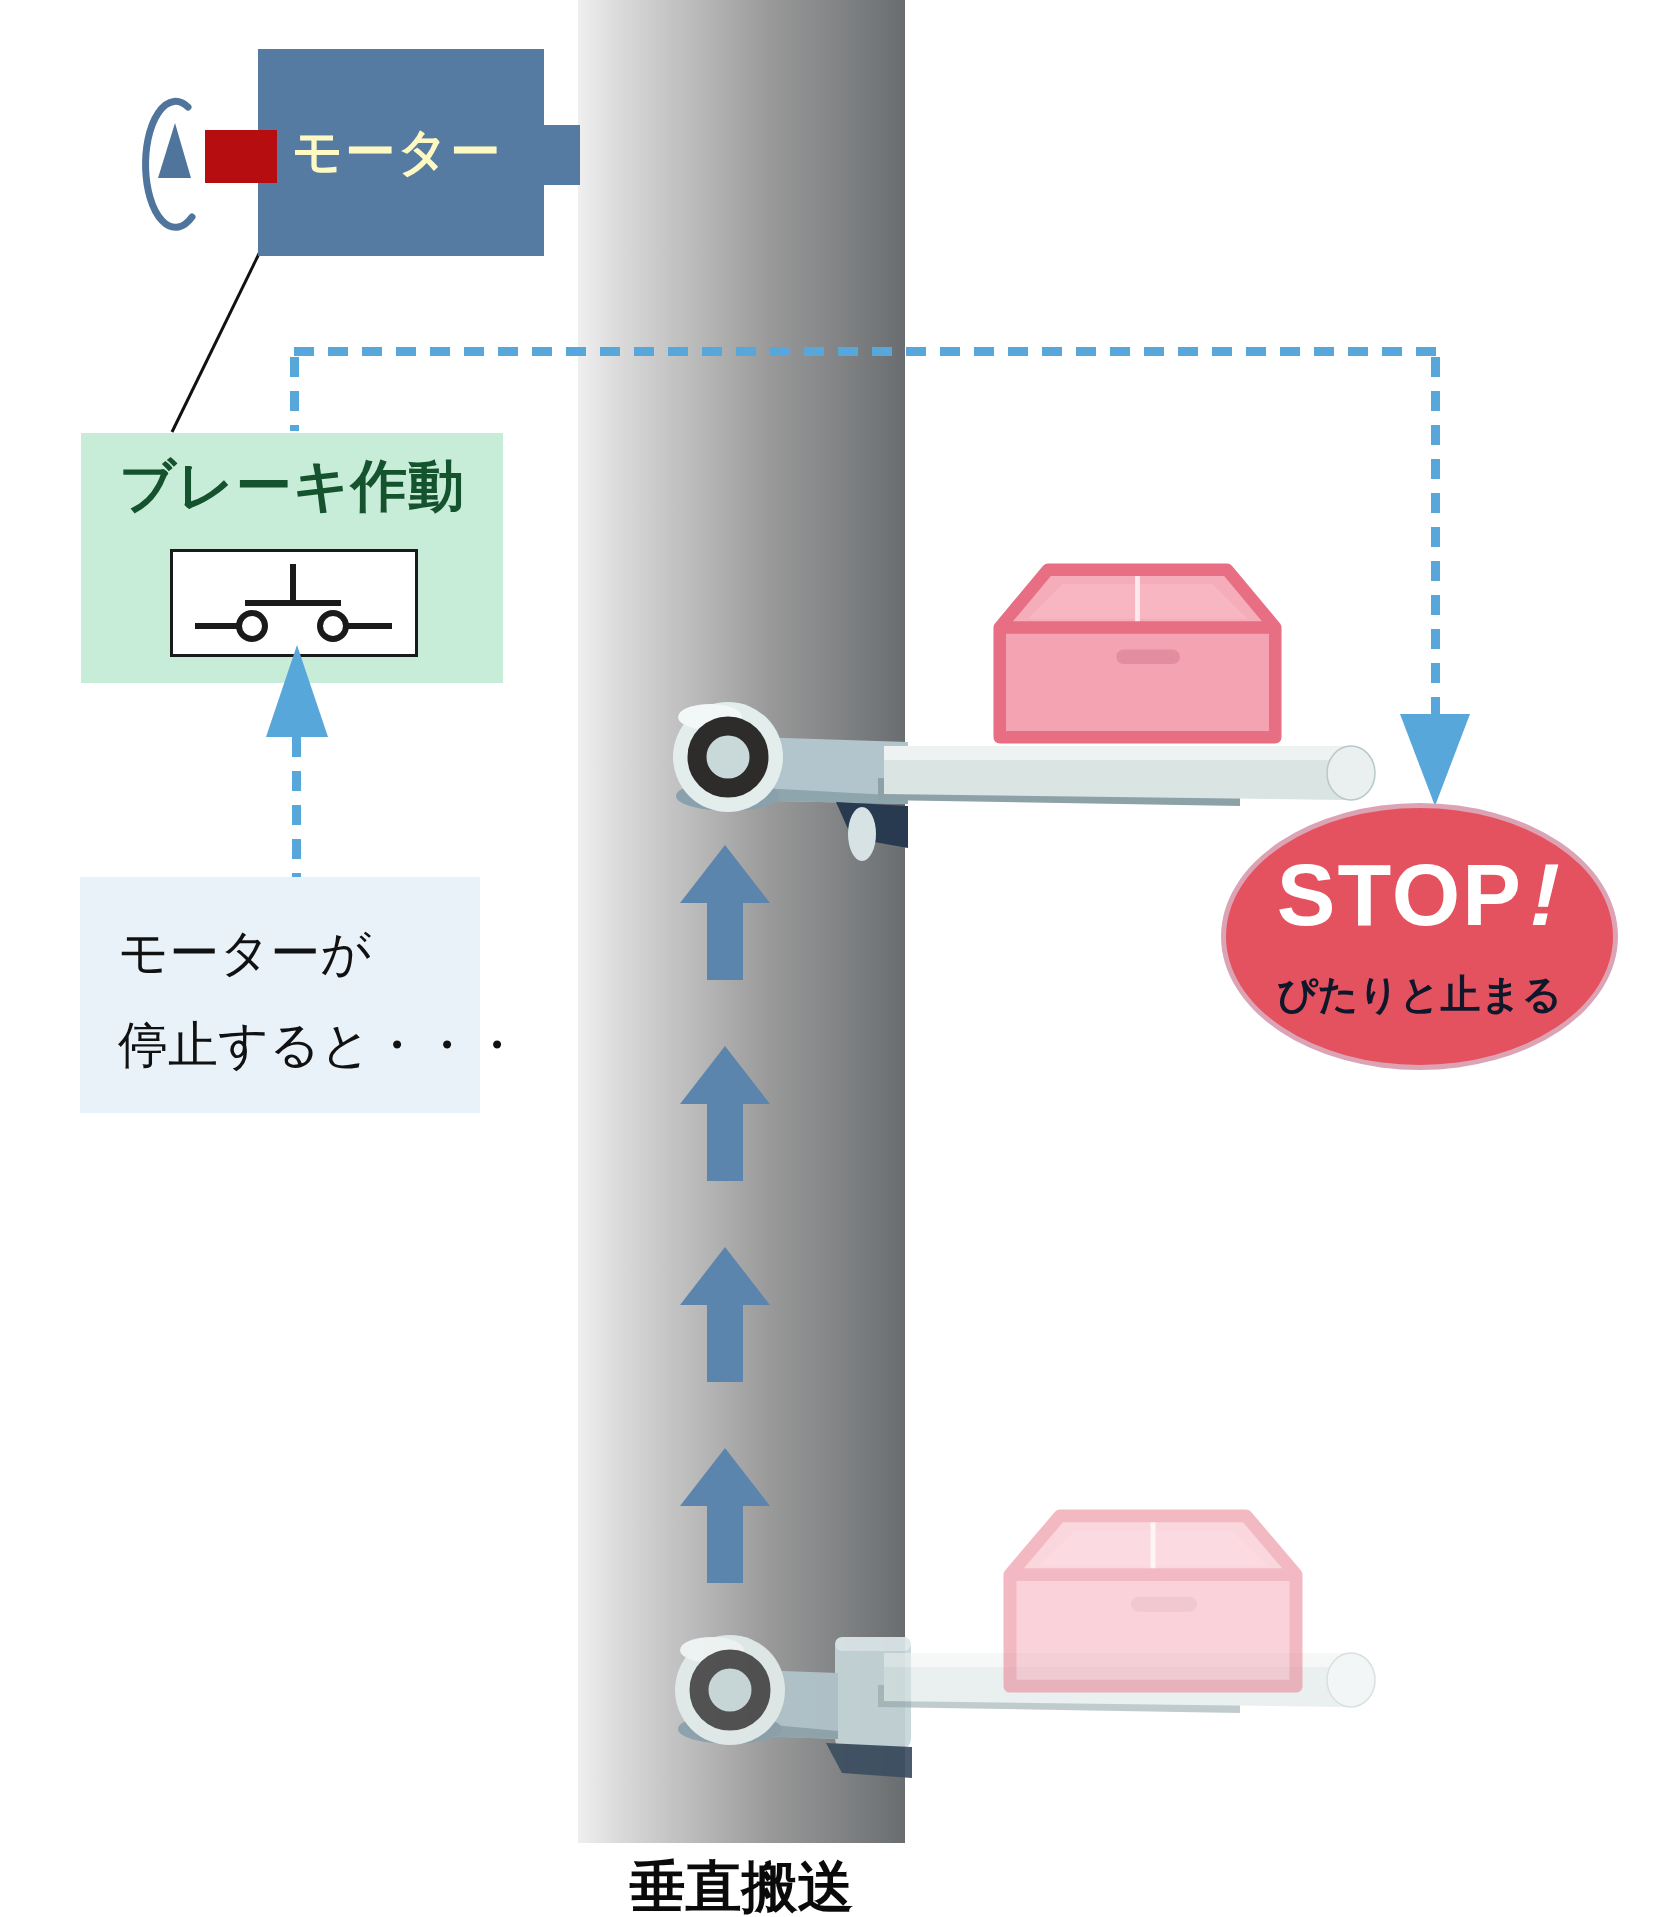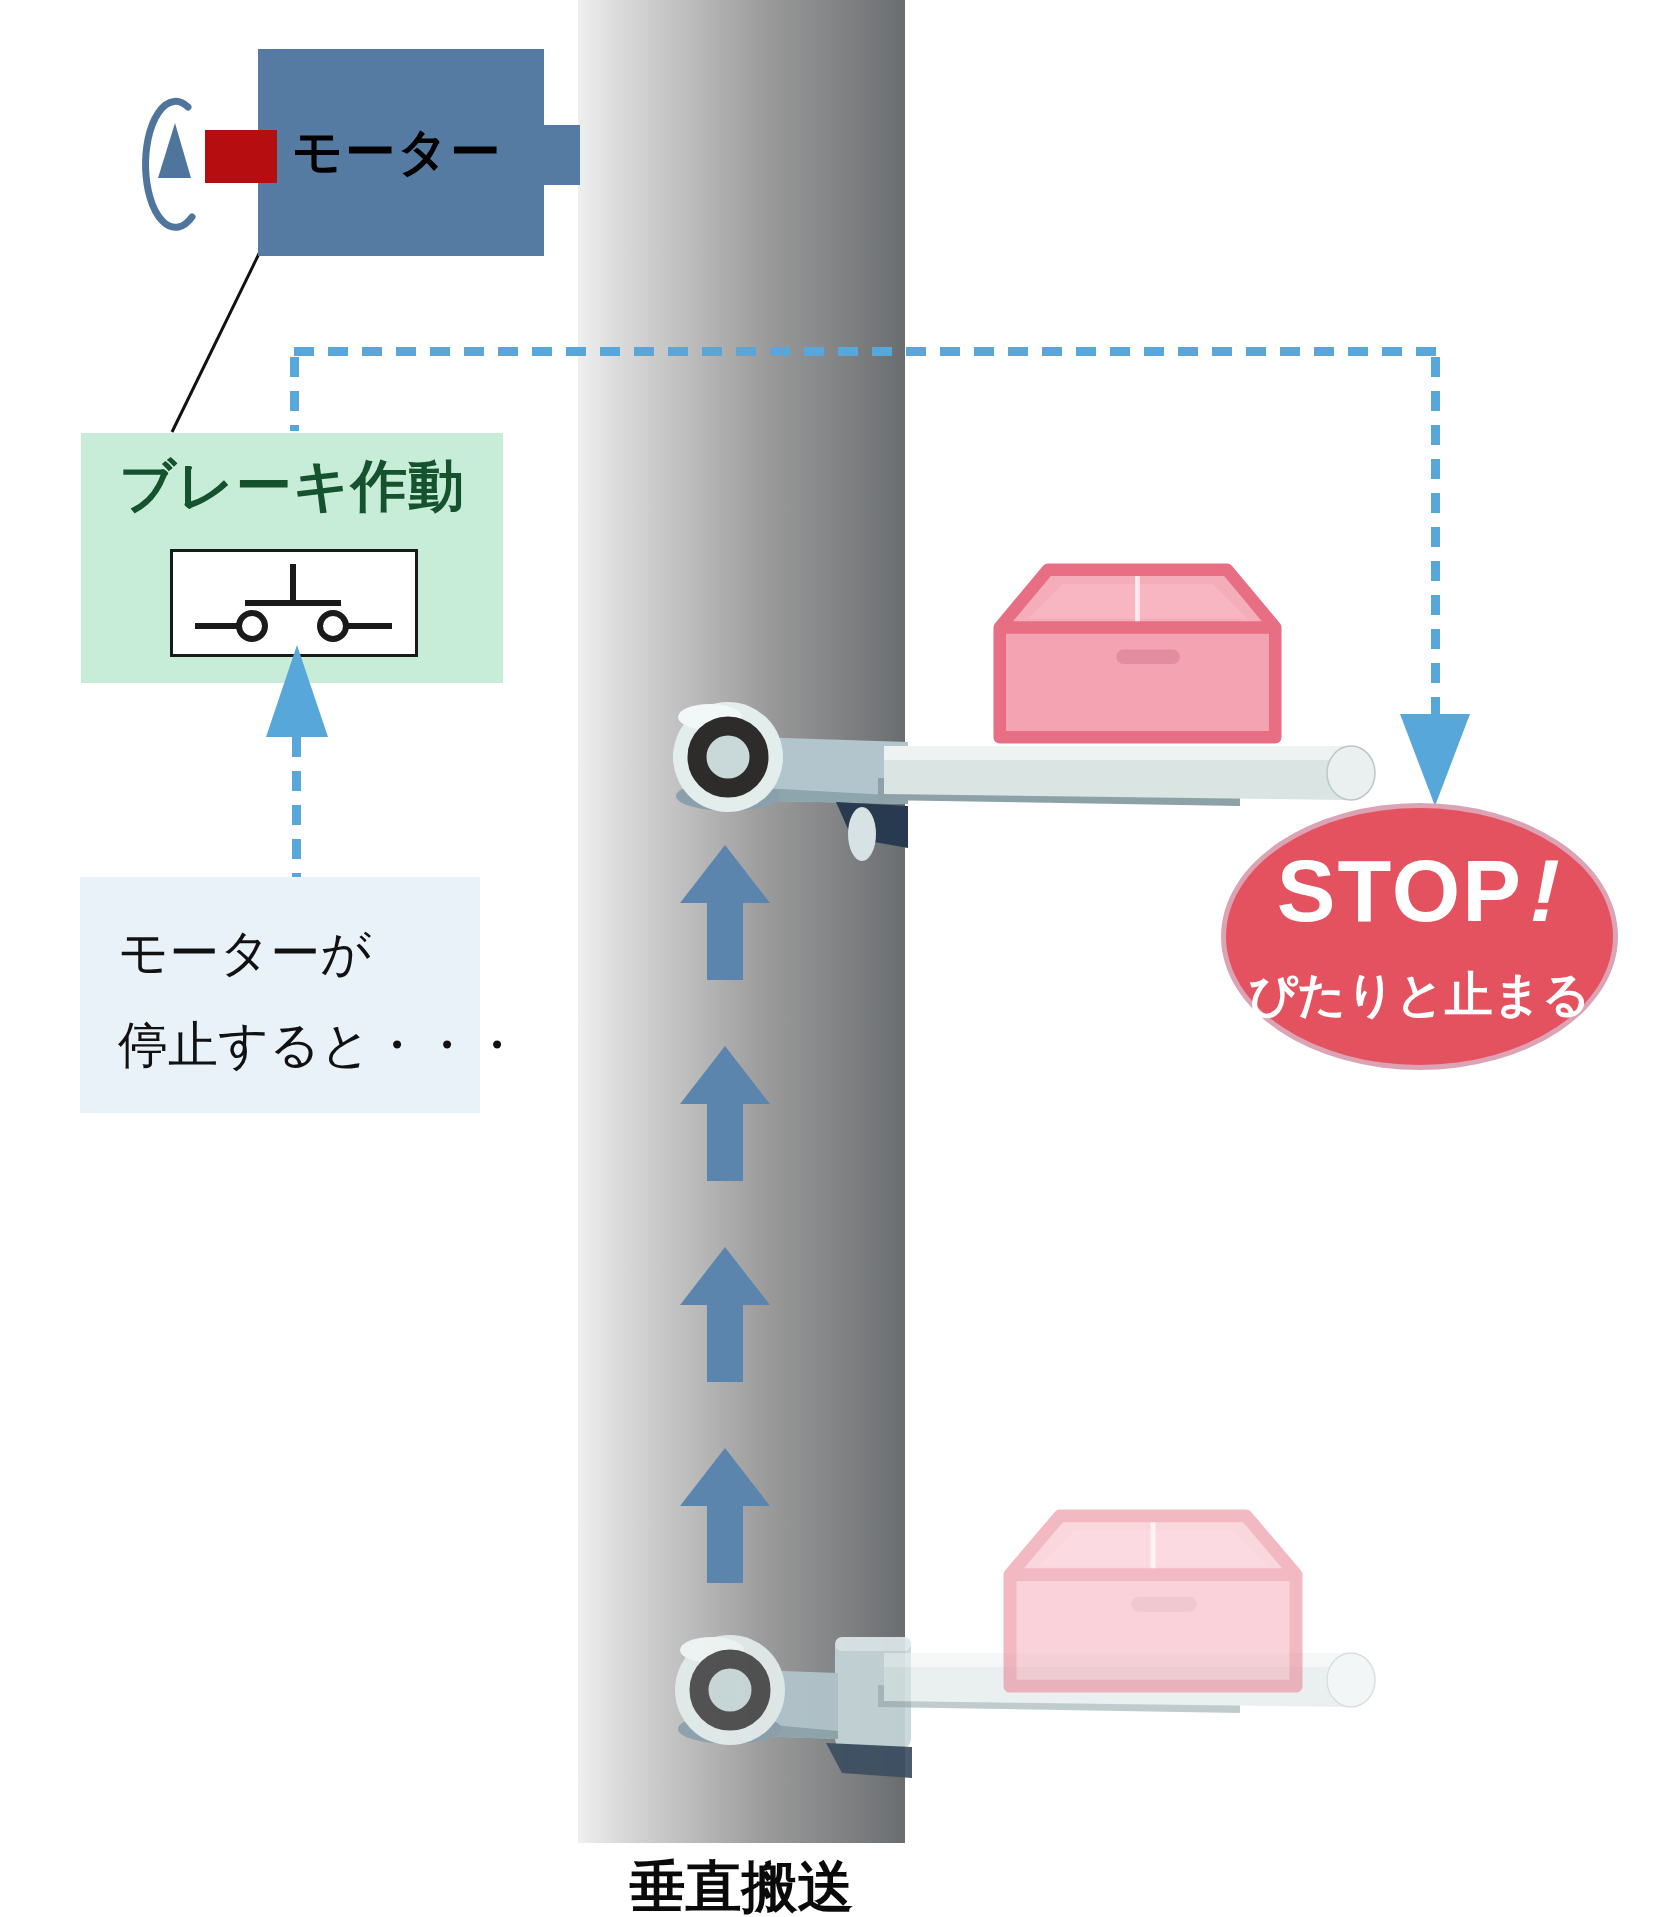--- a/index.html
+++ b/index.html
@@ -15,21 +15,21 @@
     background:linear-gradient(to right,#efefef 0%,#d8d8d8 14%,#b7b7b7 38%,#9a9a9a 58%,#818385 80%,#6a6d6f 100%);
     z-index:1;
   }
 
   
   #motor-box{
     left:258px;top:49px;width:286px;height:207px;background:#567ba3;z-index:6;
     display:flex;align-items:center;
   }
   #motor-box .lbl{
-    color:#000000;font-size:50px;font-weight:700;padding-left:34px;letter-spacing:2px;white-space:nowrap;
+    color:#fef9c3;font-size:50px;font-weight:700;padding-left:34px;letter-spacing:2px;white-space:nowrap;
   }
   #motor-tab{left:544px;top:125px;width:36px;height:60px;background:#567ba3;z-index:6;}
   #brake-block{left:205px;top:130px;width:72px;height:53px;background:#b60d10;z-index:7;}
   #rotation-arc{left:118px;top:85px;z-index:6;}
   #callout-line{left:158px;top:178px;z-index:5;}
 
   
   #brake-panel{
     left:81px;top:433px;width:422px;height:250px;background:#c7ecd8;z-index:4;
   }
@@ -83,21 +83,21 @@
   #stop-badge{
     left:1221px;top:803px;width:397px;height:267px;border-radius:50%;
     background:#e4525f;border:5px solid #dca3b4;box-sizing:border-box;z-index:7;
     display:flex;flex-direction:column;align-items:center;justify-content:center;
   }
   #stop-title{
     color:#ffffff;font-size:88px;font-weight:800;line-height:88px;letter-spacing:2px;white-space:nowrap;
   }
   #stop-title .bang{display:inline-block;transform:skewX(-12deg);margin-left:8px;}
   #stop-sub{
-    color:#ffffff;font-size:48px;font-weight:800;margin-top:28px;white-space:nowrap;
+    color:#0f172a;font-size:40px;font-weight:800;margin-top:28px;white-space:nowrap;
   }
 
   
   #caption{
     left:578px;top:1850px;width:327px;text-align:center;
     font-size:56px;font-weight:800;color:#0a0a0a;z-index:4;white-space:nowrap;
   }
 </style>
 </head>
 <body>

